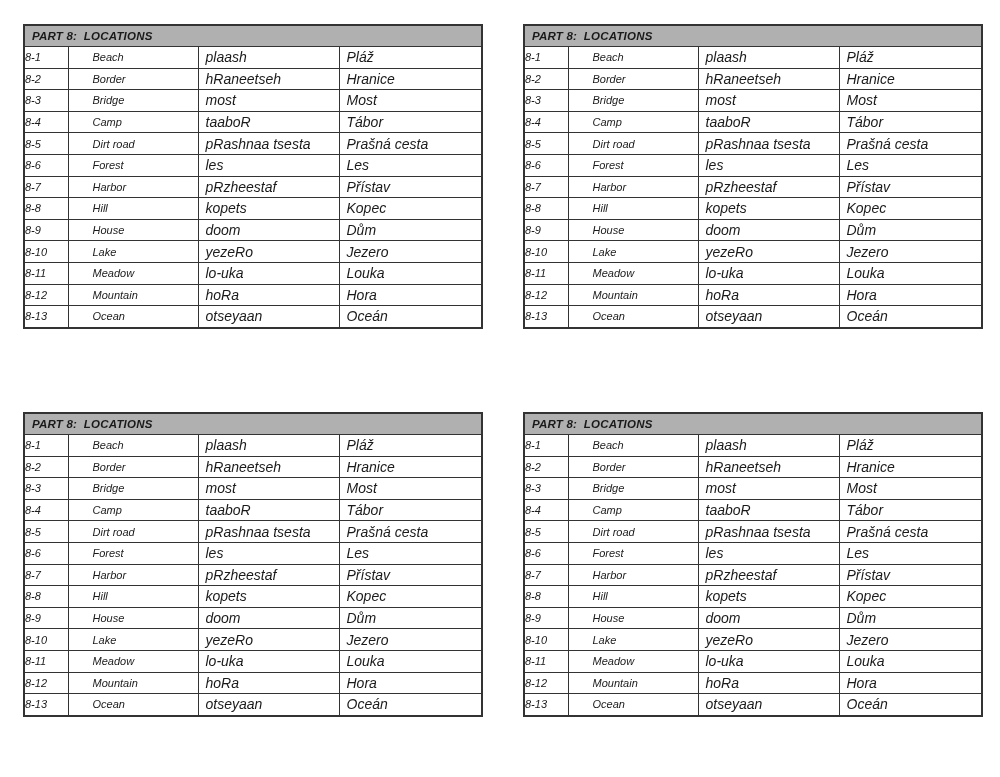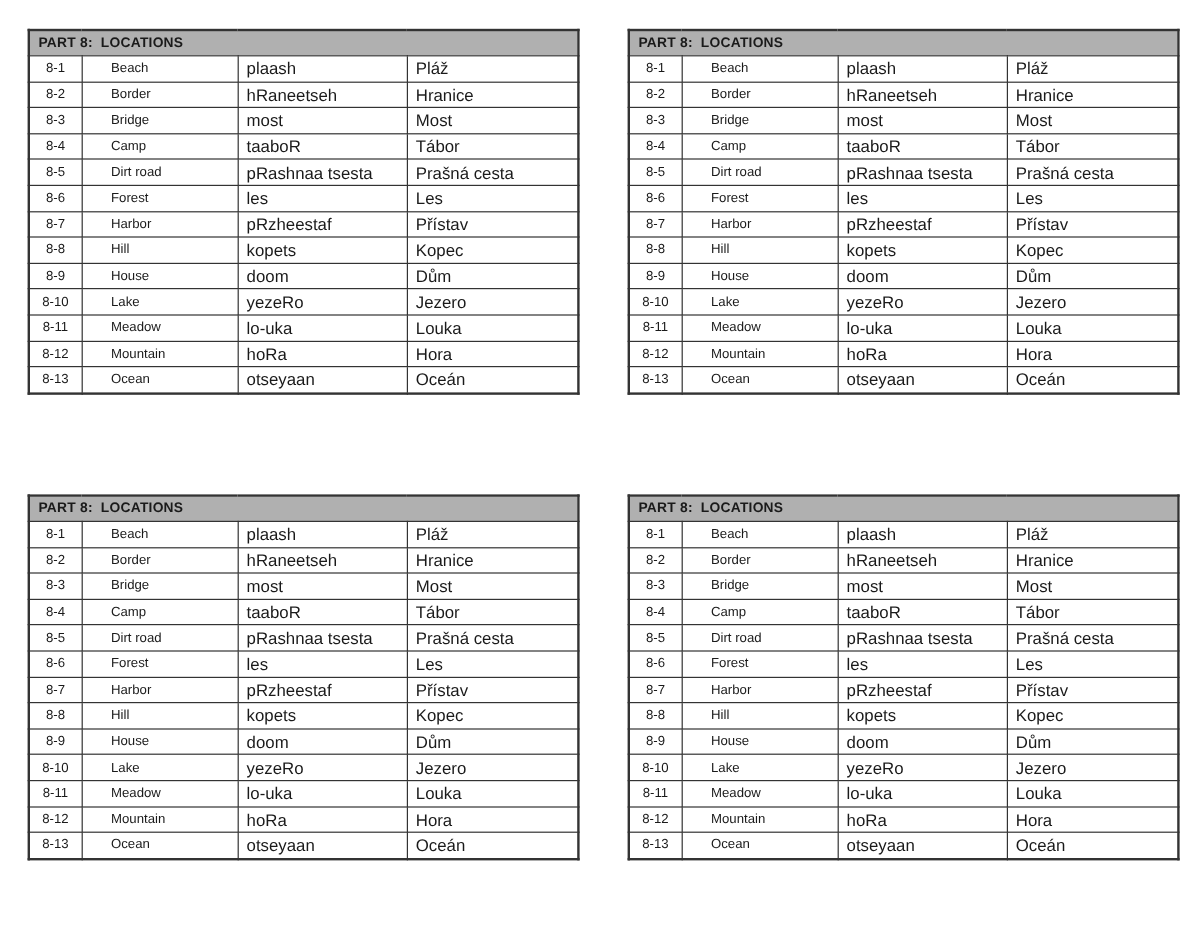--- a/index.html
+++ b/index.html
@@ -4,20 +4,21 @@
 <style>
   html, body { margin: 0; padding: 0; background: #ffffff; }
   .sheet {
     position: relative;
     width: 1000px;
     height: 777px;
     background: #ffffff;
     font-family: "Liberation Sans", sans-serif;
     color: var(--text-color, #1a1a1a);
     overflow: hidden;
+    font-style: italic;
   }
   .tbl { position: absolute; }
   .pos-tl { left: 23px;  top: 24px;  }
   .pos-tr { left: 523px; top: 24px;  }
   .pos-bl { left: 23px;  top: 412px; }
   .pos-br { left: 523px; top: 412px; }
 
   table.vocab {
     border-collapse: collapse;
     table-layout: fixed;
@@ -43,21 +44,21 @@
     height: 16px;
     padding: 2px 4px 2px 7px;
     white-space: pre;           
     letter-spacing: 0.2px;
   }
   .vocab td {
     height: 20.6px;
     padding: 0;
     font-size: 11px;
   }
-  .vocab td.c0 { text-align: center; }
+  .vocab td.c0 { }
   .vocab td.c1 { padding-left: 24px; }
   .vocab td.c2, .vocab td.c3 { font-size: 14px; padding-left: 7px; }
 </style>
 </head>
 <body>
 
 <div class="sheet">
   <div class="tbl pos-tl">
   <table class="vocab">
     <colgroup>

